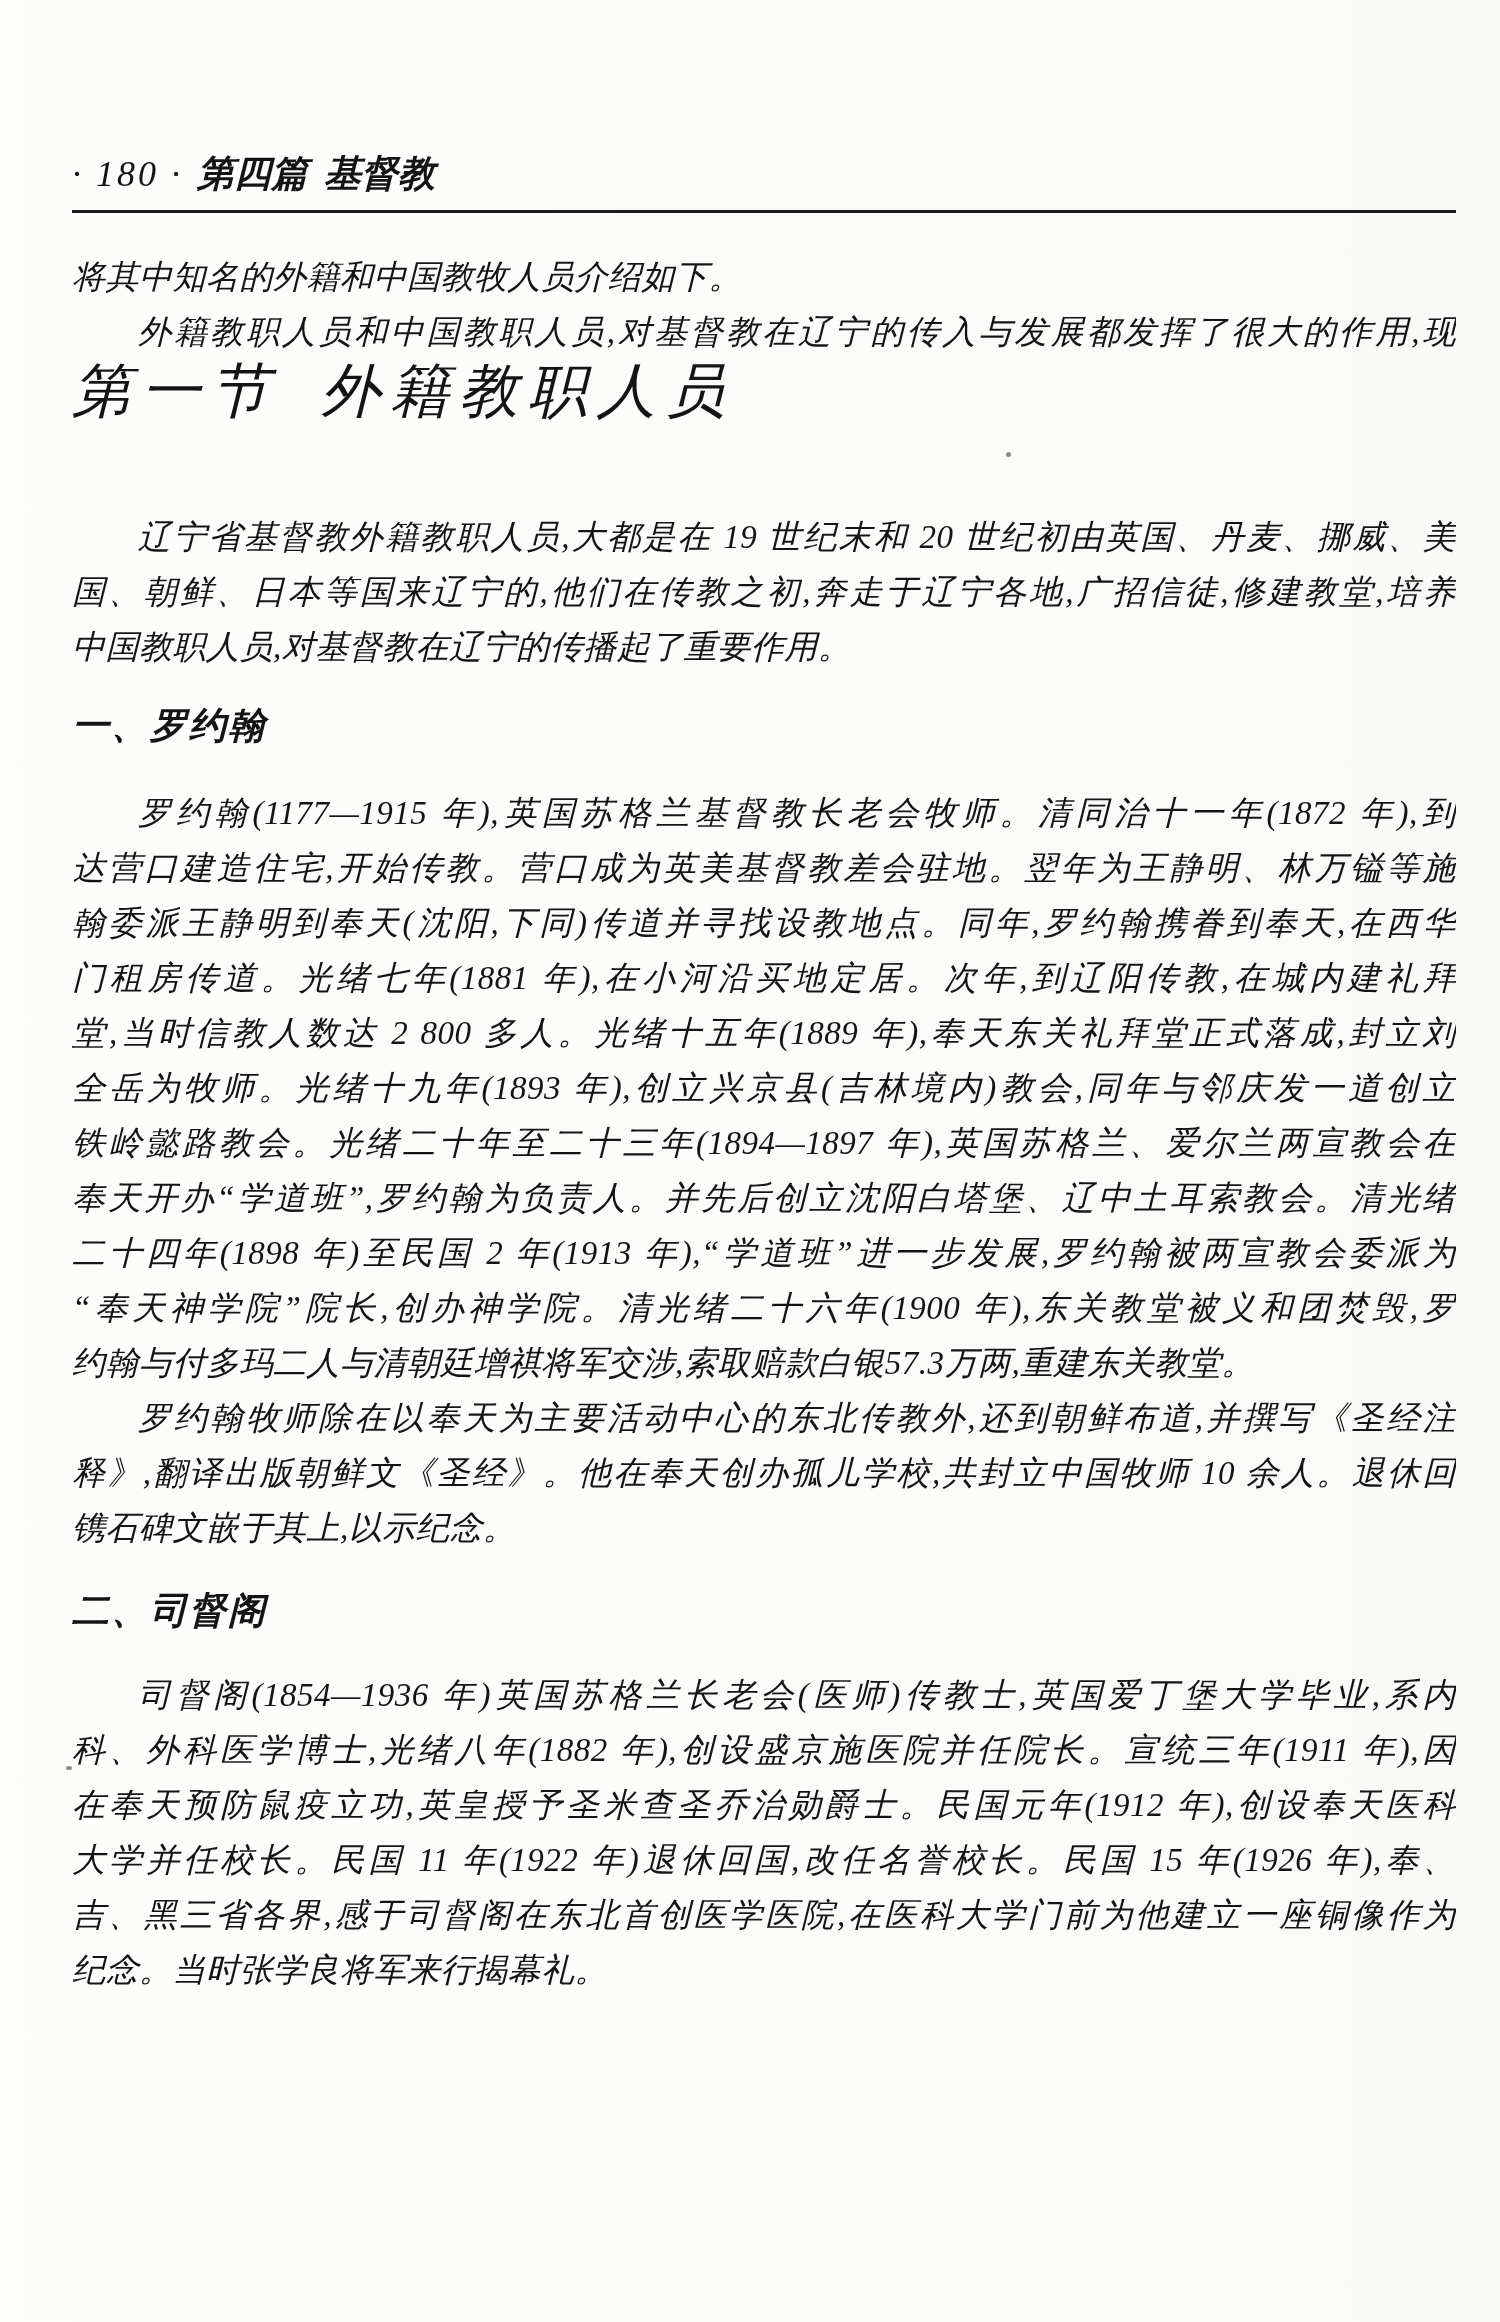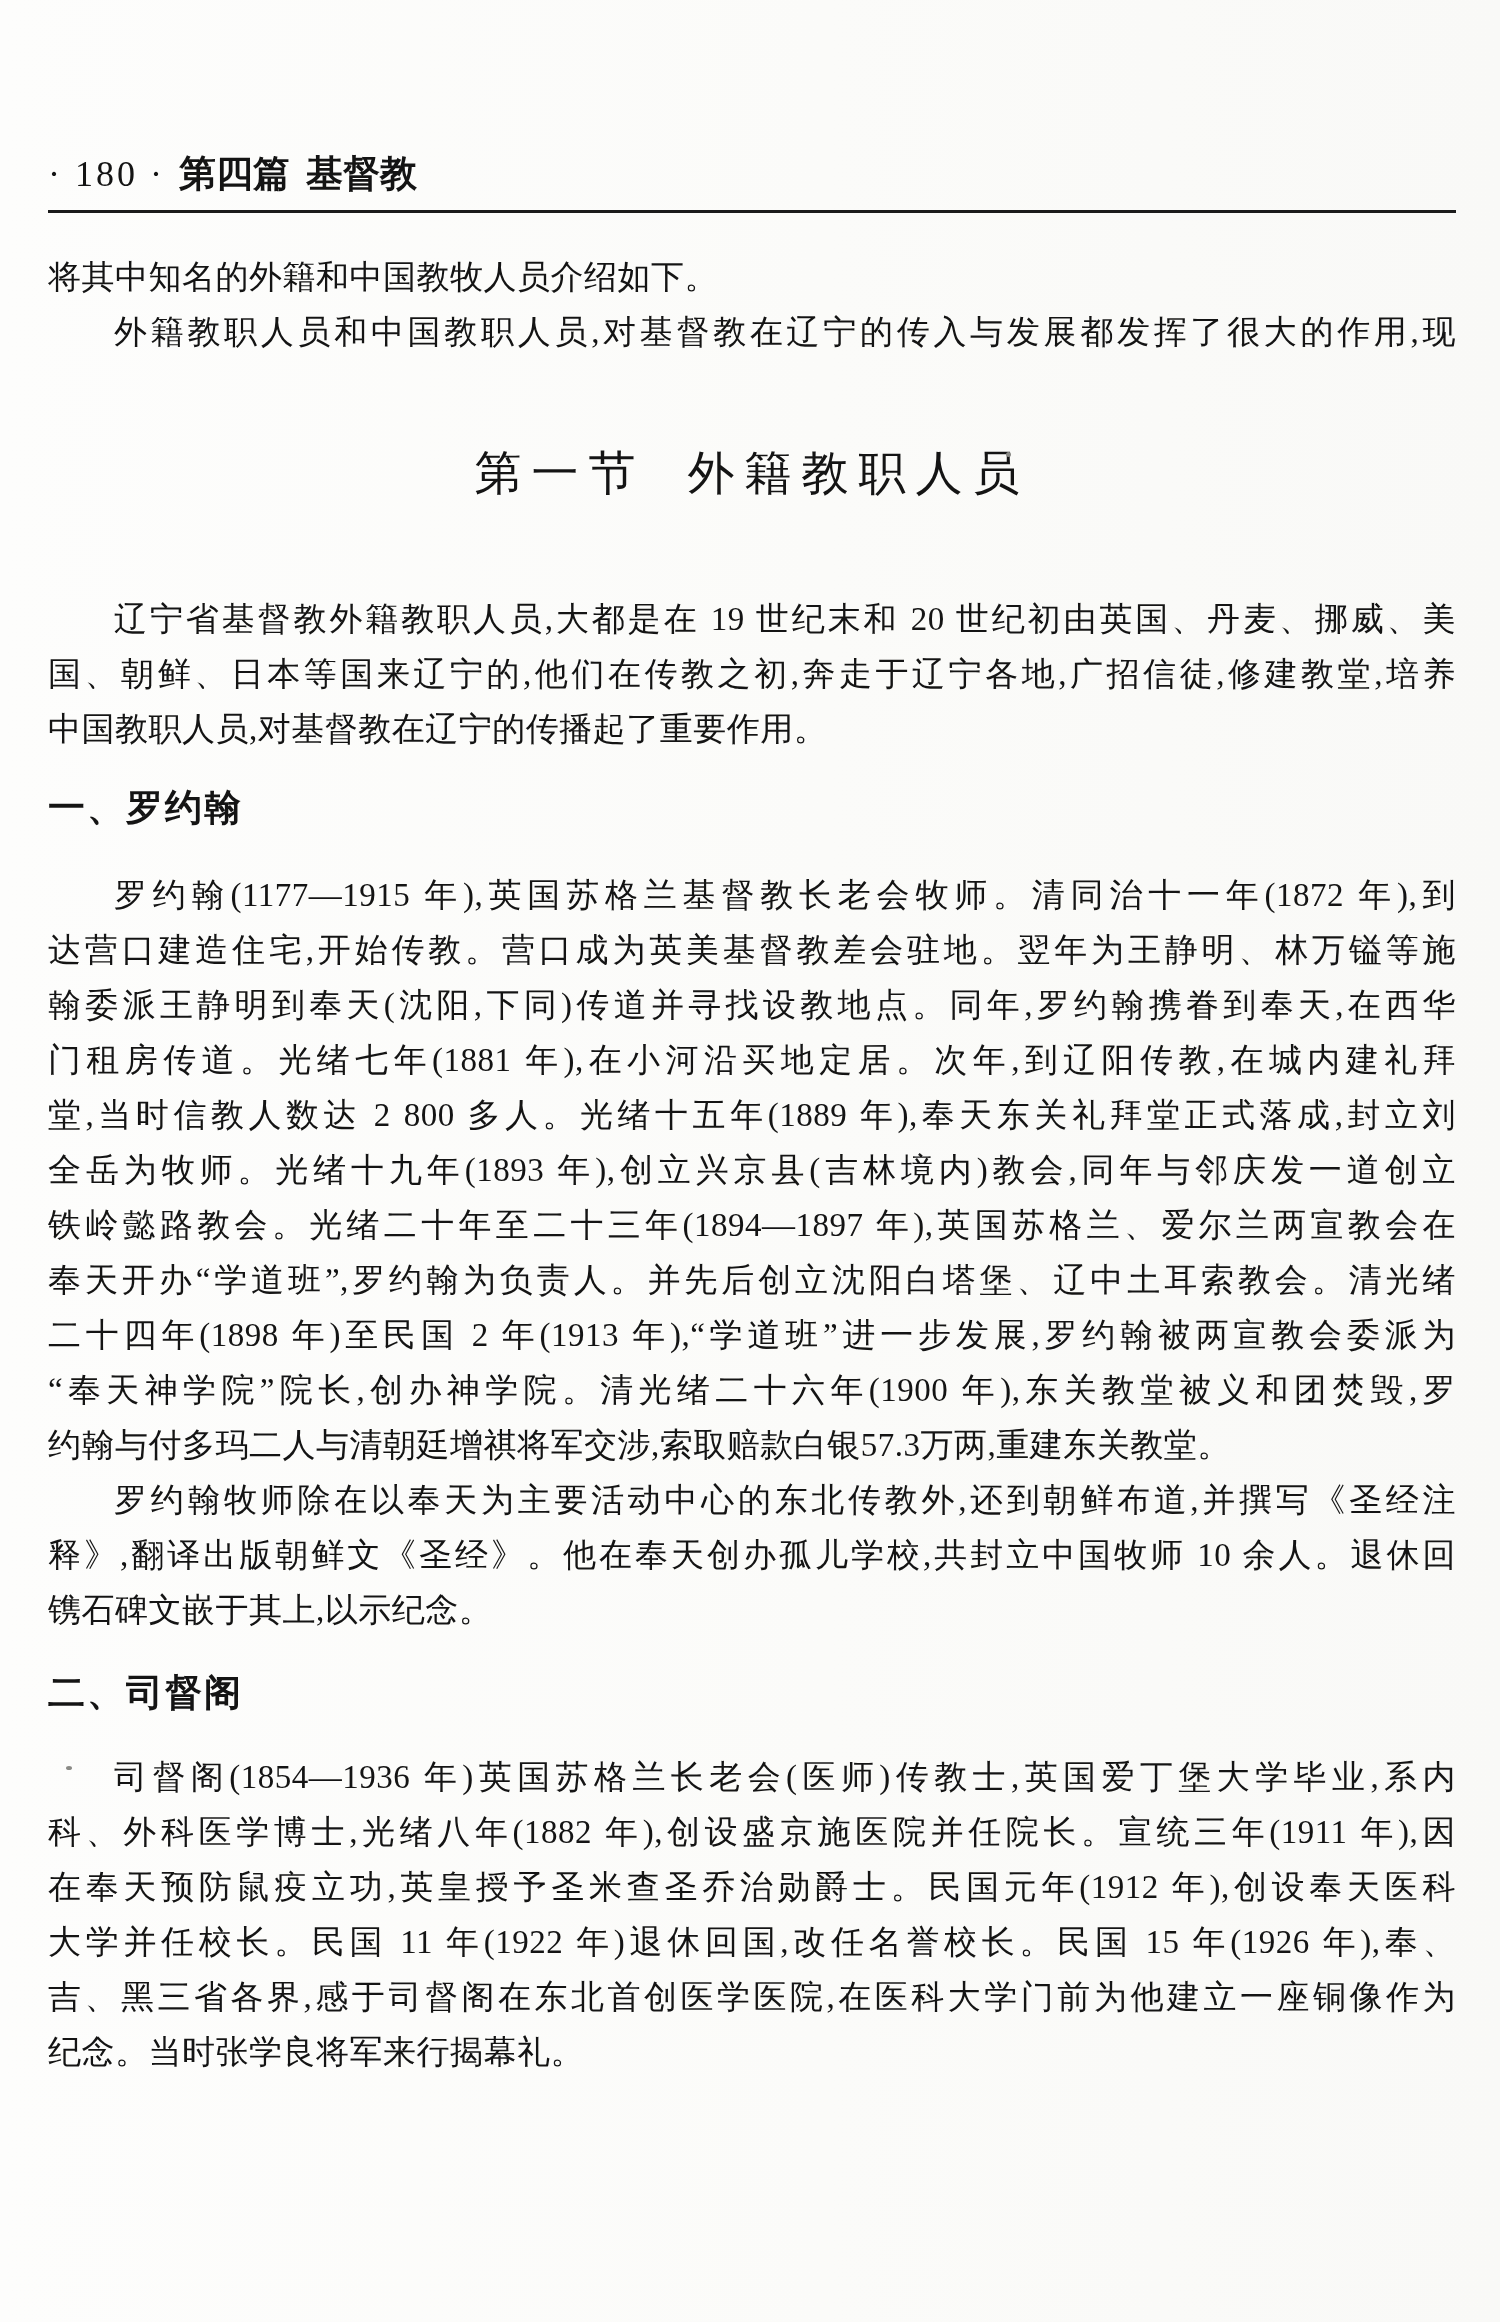--- a/index.html
+++ b/index.html
@@ -8,21 +8,21 @@
     background: #ffffff;
     font-family: "Liberation Serif", "DejaVu Serif", serif;
     color: #141414;
   }
   .page {
     position: relative;
     width: 1500px; height: 2322px;
     overflow: hidden;
     background: linear-gradient(90deg, #fdfdfc 0%, #fbfbf9 55%, #f9f9f7 100%);
   }
-  .content { padding: 0 44px 0 48px; }
+  .content { padding: 0 44px 0 72px; font-style: italic; }
 
   
   .header-row {
     display: flex; align-items: baseline;
     padding-top: 150px; line-height: 48px;
   }
   .page-label {
     font-size: 36px; letter-spacing: 3px;
     font-family: "Liberation Serif", "DejaVu Serif", serif;
   }
@@ -45,23 +45,23 @@
   .line.last { text-align-last: left; }
   .line.indent { text-indent: 66px; }
 
   .m-intro    { margin-top: 37px; }
   .m-overview { margin-top: 88px; }
   .m-para3    { margin-top: 38px; }
   .m-para5    { margin-top: 35px; }
 
   
   .section-title {
-    margin-top: 82px; line-height: 62px;
-    text-align: center;
-    font-size: 47px; font-weight: 500;
+    line-height: 62px;
+    text-align: left;
+    font-size: 59px; font-weight: 500;
     letter-spacing: 10px;
   }
   .st-gap { display: inline-block; width: 42px; }
 
   
   .sub-heading {
     margin: 0; padding: 0;
     font-family: "Liberation Sans", "DejaVu Sans", sans-serif;
     font-weight: bold; font-size: 37px; line-height: 44px;
     letter-spacing: 2px;

